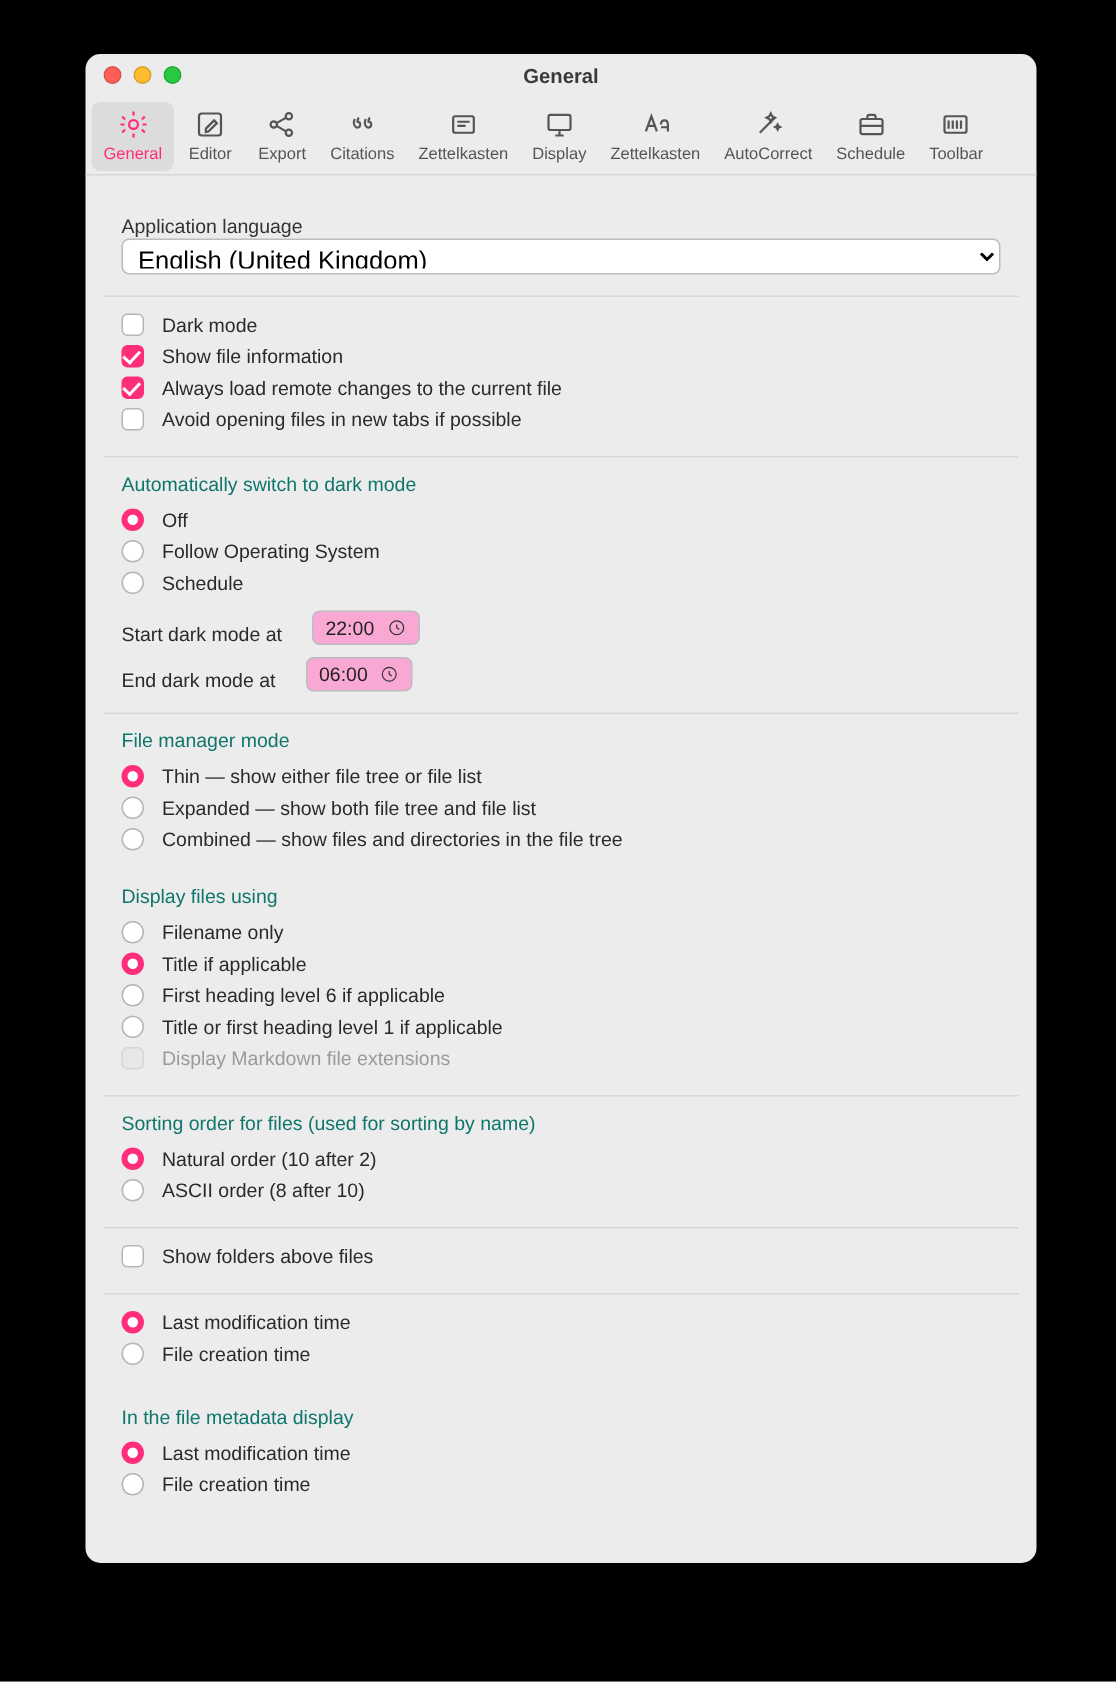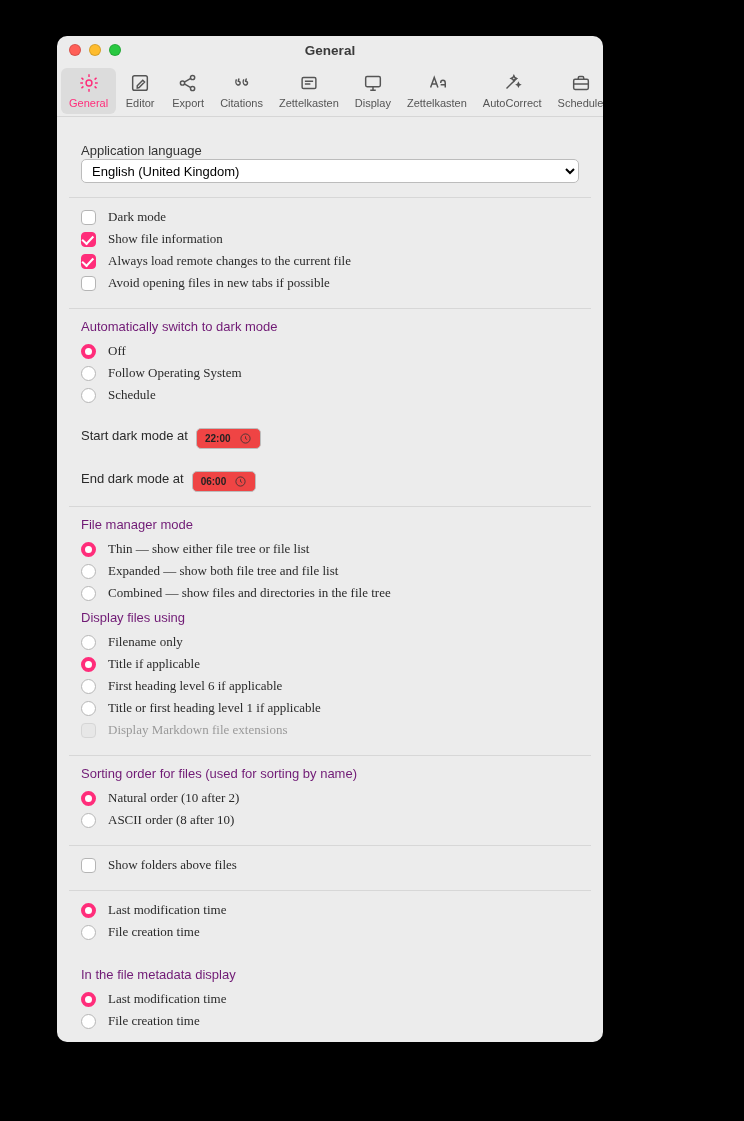--- a/index.html
+++ b/index.html
@@ -7,21 +7,21 @@
   body {
     background:#000;
     width:744px; height:1121px;
     font-family: -apple-system, BlinkMacSystemFont, "Helvetica Neue", Arial, sans-serif;
     font-size:13px;
     color:#2a2a2a;
   }
   .window {
     position:absolute;
     left:57px; top:36px;
-    width:546px; height:1006px;
+    width:634px; height:1006px;
     background:#ececec;
     border-radius:10px;
     box-shadow:0 20px 50px rgba(0,0,0,0.55), 0 0 0 1px rgba(0,0,0,0.15);
     overflow:hidden;
   }
   .titlebar {
     height:28px;
     display:flex; align-items:center;
     position:relative;
   }
@@ -51,32 +51,31 @@
   .tbtn.active svg { stroke:#ff2d7a; }
   .content {
     padding:18px 12px 20px 12px;
     overflow:auto;
     height:calc(100% - 28px - 58px);
   }
   .section { padding:8px 12px 14px 12px; }
   .section + .section { border-top:1px solid #d7d7d7; }
   .lbl { display:block; margin-bottom:1px; color:#333;}
   select.full {
-    width:100%; font-size:13px; padding:3px 6px;
+    width:100%; font-size:17px; padding:3px 6px;
     border:1px solid #bcbcbc; border-radius:5px; background:#fff;
     height:24px;
   }
   .optrow {
     display:flex; align-items:center; gap:12px;
     padding:3px 0;
-    font-family:Liberation Serif, serif;
   }
   .optlabel { color:#2a2a2a; }
   .optlabel.disabled { color:#9a9a9a; }
-  .heading { margin:2px 0 6px 0; color:#701a75; }
+  .heading { margin:2px 0 6px 0; color:#0f766e; }
   
   .chk {
     width:15px; height:15px; border-radius:4px; border:1px solid #b5b5b5;
     background:#fff; display:inline-flex; align-items:center; justify-content:center;
     flex:0 0 auto;
   }
   .chk.checked { background:#ff2d7a; border-color:#ff2d7a; }
   .chk.checked::after {
     content:""; width:9px; height:5px; border:2px solid #fff; border-top:none; border-right:none;
     transform:rotate(-47deg) translate(0px,-1px);
@@ -85,25 +84,25 @@
   
   .rad {
     width:15px; height:15px; border-radius:50%; border:1.5px solid #b5b5b5;
     background:#fff; flex:0 0 auto; display:inline-block;
   }
   .rad.selected {
     border:4px solid #ff2d7a;
   }
   .timebox {
     display:inline-flex; align-items:center; gap:8px;
-    border:1px solid #bcbcbc; border-radius:5px; background:#ef4444;
-    padding:3px 8px; font-size:10px; color:#222;font-weight:bold;
+    border:1px solid #bcbcbc; border-radius:5px; background:#f9a8d4;
+    padding:3px 8px; font-size:13px; color:#222;
   }
   .timebox svg { width:13px; height:13px; stroke:#333; fill:none; stroke-width:1.5;}
-  .timerow { display:flex; align-items:flex-start; gap:8px; margin-top:22px;}
+  .timerow { display:flex; align-items:flex-end; gap:20px; margin-top:8px;}
 </style>
 </head>
 <body>
 
 <div class="window">
 
   <div class="titlebar">
     <div class="traffic">
       <span class="tl red"></span>
       <span class="tl yel"></span>
@@ -258,21 +257,21 @@
       </div>
       <div class="optrow">
         <span class="rad"></span>
         <span class="optlabel">Expanded — show both file tree and file list</span>
       </div>
       <div class="optrow">
         <span class="rad"></span>
         <span class="optlabel">Combined — show files and directories in the file tree</span>
       </div>
 
-      <div class="heading" style="margin-top:6px">Display files using</div>
+      <div class="heading" style="margin-top:20px">Display files using</div>
       <div class="optrow">
         <span class="rad"></span>
         <span class="optlabel">Filename only</span>
       </div>
       <div class="optrow">
         <span class="rad selected"></span>
         <span class="optlabel">Title if applicable</span>
       </div>
       <div class="optrow">
         <span class="rad"></span>

